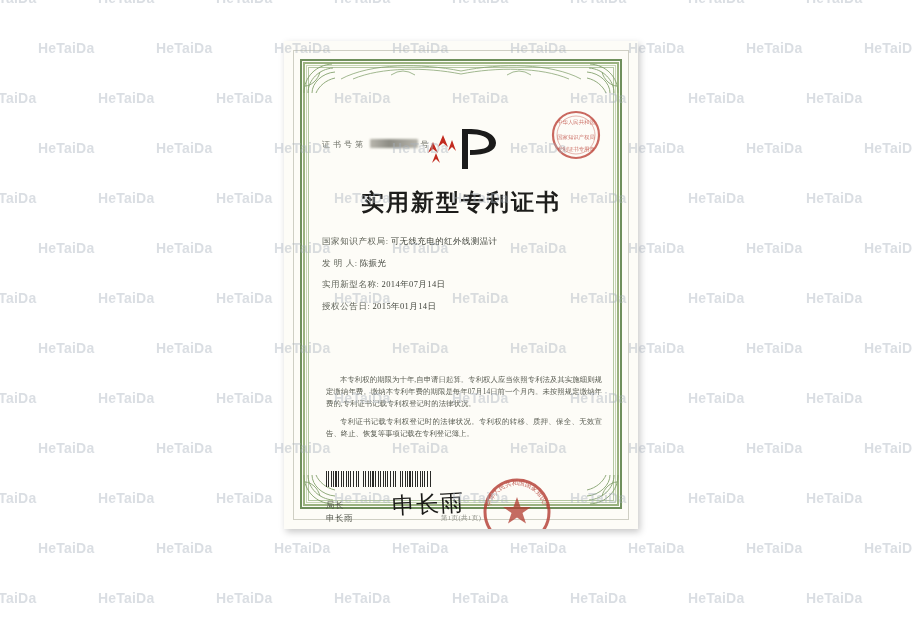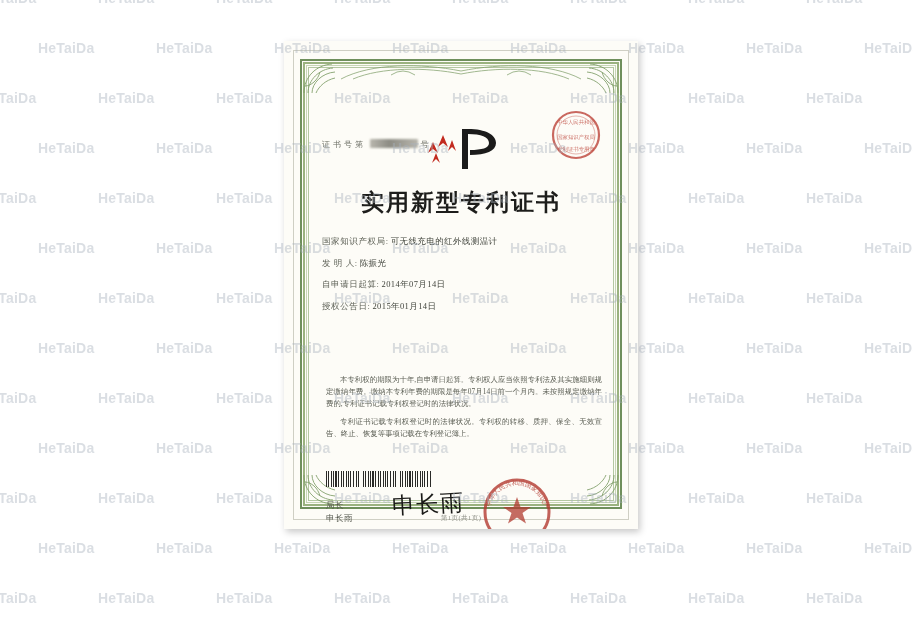--- a/index.html
+++ b/index.html
@@ -366,21 +366,21 @@
       <div class="fields">
         <div class="field">
           <span class="lbl">国家知识产权局:</span>
           <span class="val">可无线充电的红外线测温计</span>
         </div>
         <div class="field">
           <span class="lbl">发 明 人:</span>
           <span class="val">陈振光</span>
         </div>
         <div class="field">
-          <span class="lbl">自申请日起算:</span>
+          <span class="lbl">实用新型名称:</span>
           <span class="val">2014年07月14日</span>
         </div>
         <div class="field">
           <span class="lbl">授权公告日:</span>
           <span class="val">2015年01月14日</span>
         </div>
       </div>
 
       <div class="body-text">
         <p>本专利权的期限为十年,自申请日起算。专利权人应当依照专利法及其实施细则规定缴纳年费。缴纳本专利年费的期限是每年07月14日前一个月内。未按照规定缴纳年费的,专利证书记载专利权登记时的法律状况。</p>

